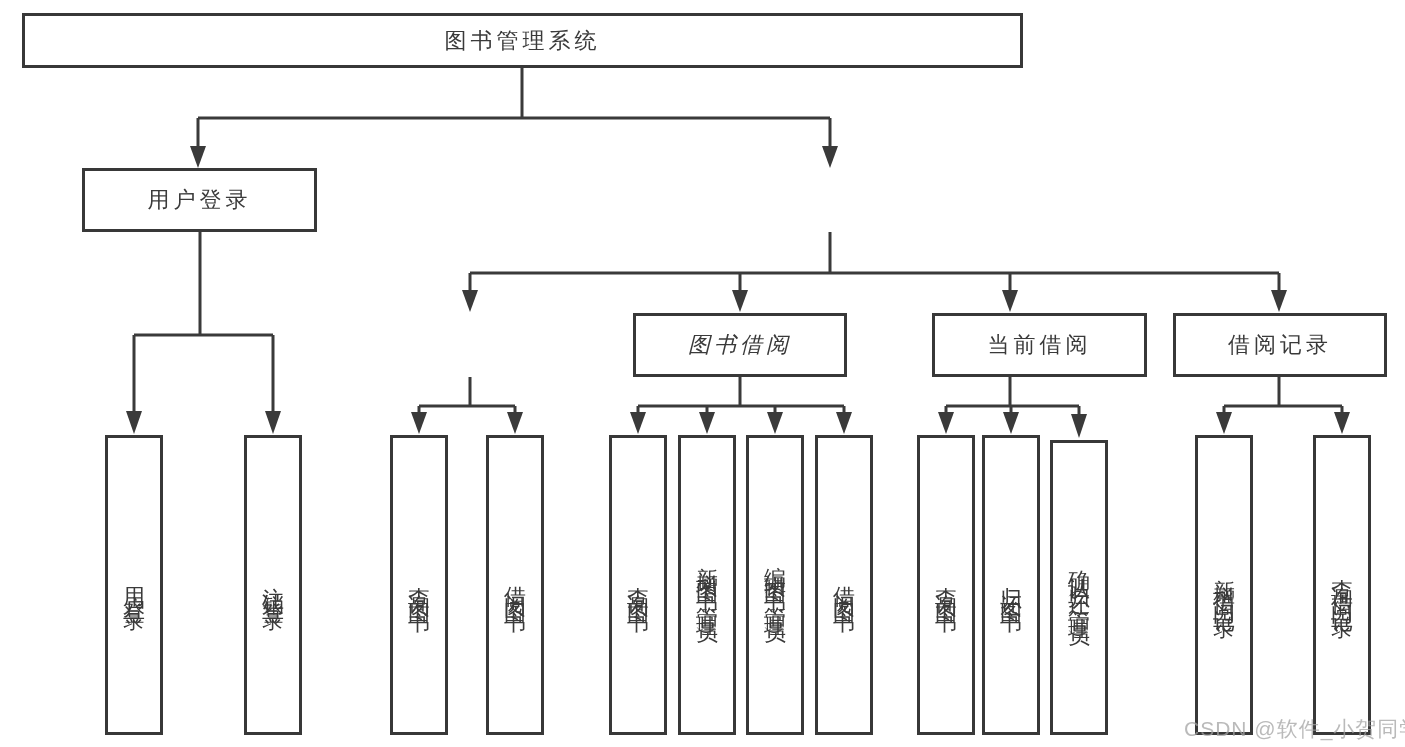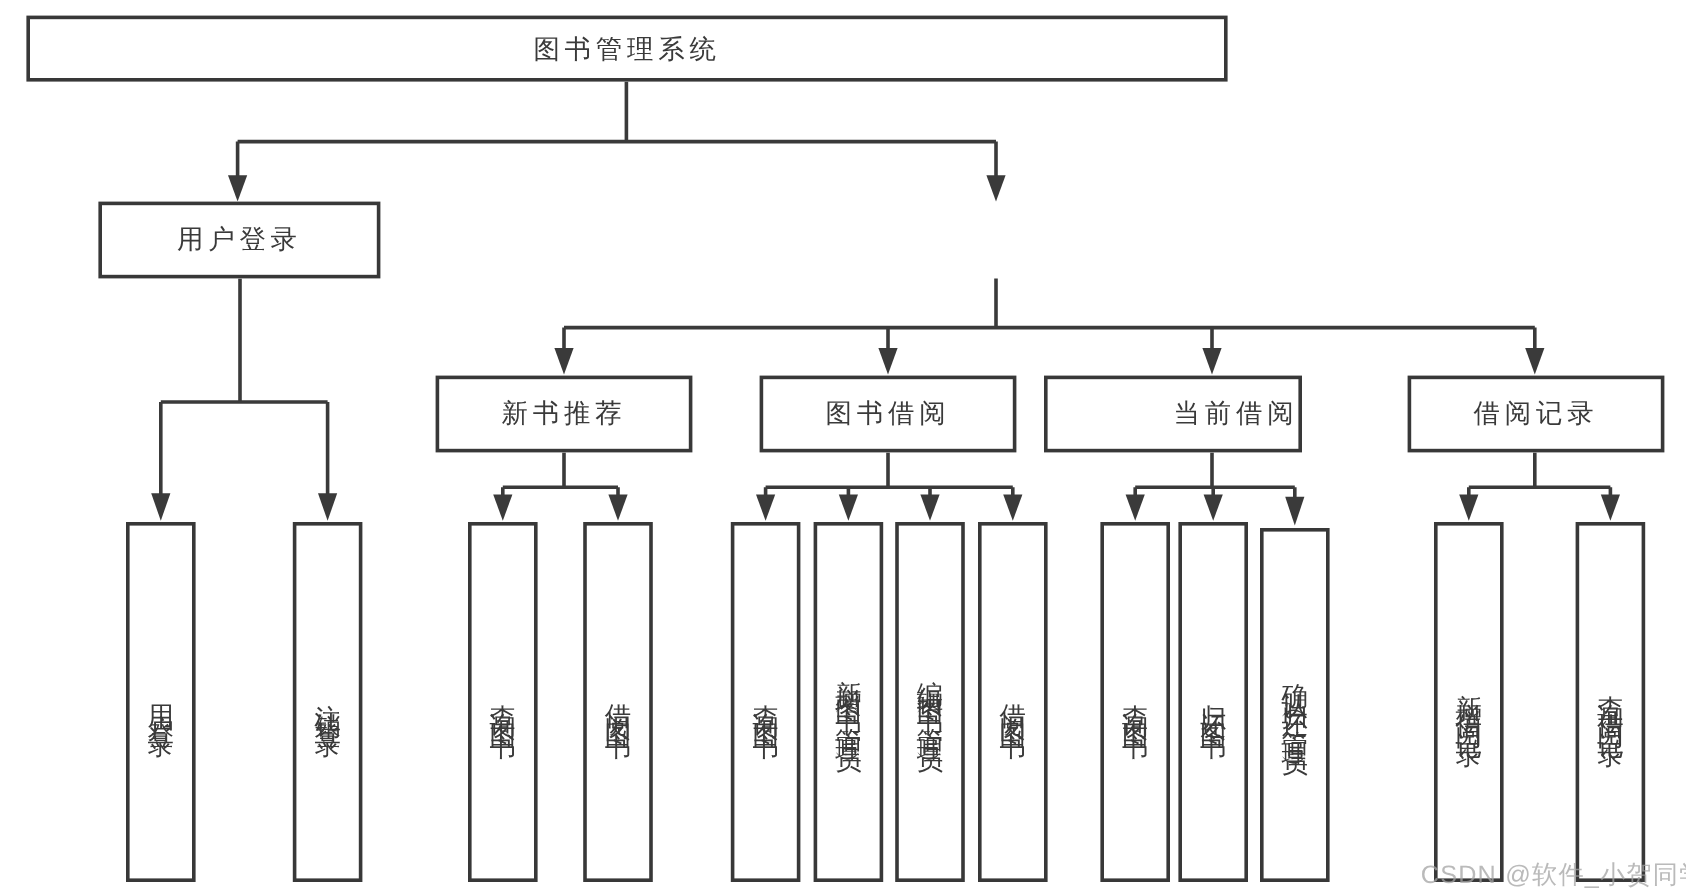--- a/index.html
+++ b/index.html
@@ -114,27 +114,24 @@
   </svg>
 
   <div class="node root">
     <span>图书管理系统</span>
   </div>
 
   <div class="node lvl2" style="left:82px;">
     <span>用户登录</span>
   </div>
 
-  <div class="node lvl3" style="left:363px;">
-    <span>新书推荐</span>
-  </div>
-  <div class="node lvl3" style="left:633px;">
+  <div class="node lvl3" style="left:633px;font-style:italic;">
     <span>图书借阅</span>
   </div>
-  <div class="node lvl3" style="left:870px; width:215px;justify-content:flex-end;">
+  <div class="node lvl3" style="left:932px; width:215px;">
     <span>当前借阅</span>
   </div>
   <div class="node lvl3" style="left:1173px;">
     <span>借阅记录</span>
   </div>
 
   <div class="leaf" style="left:105px;">用户登录</div>
   <div class="leaf" style="left:244px;">注销登录</div>
 
   <div class="leaf" style="left:390px;">查询图书</div>

